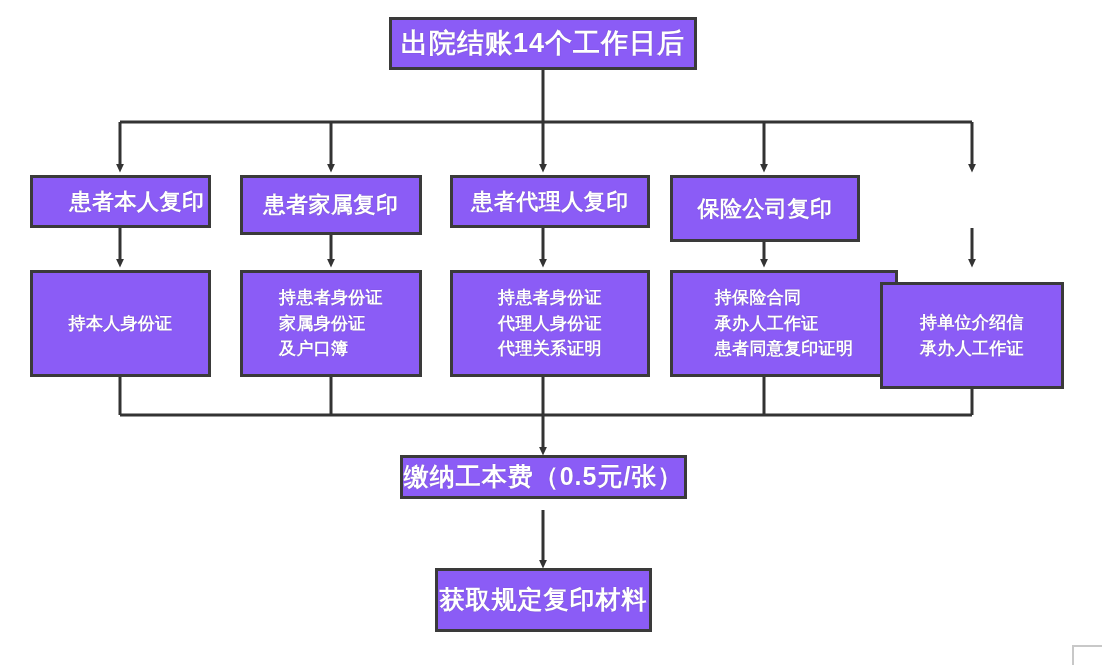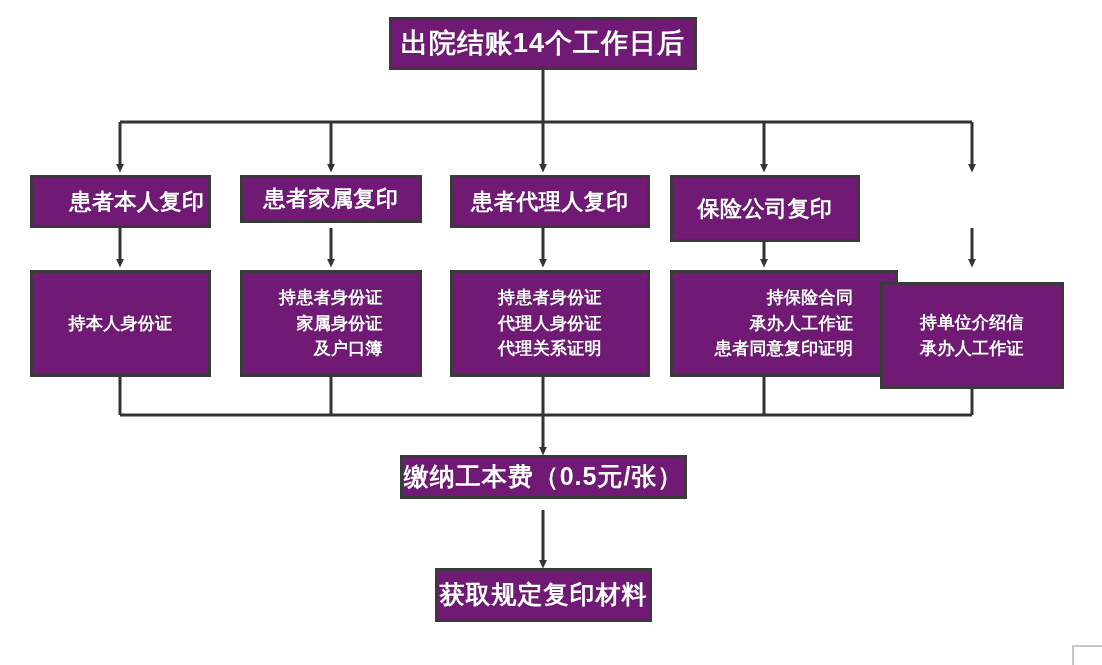--- a/index.html
+++ b/index.html
@@ -22,27 +22,27 @@
     position: absolute;
     left: 0;
     top: 0;
     width: 1102px;
     height: 665px;
     pointer-events: none;
   }
   .node {
     position: absolute;
     box-sizing: border-box;
-    background: #701a75;
+    background: #8b5cf6;
     border: 3px solid #3a3a3a;
     color: #ffffff;
     display: flex;
     align-items: center;
     justify-content: center;
-    text-align: right;
+    text-align: left;
     font-weight: bold;
     letter-spacing: 0.5px;
     line-height: 1.35;
     z-index: 2;
     text-shadow: 0 0 1px rgba(0,0,0,0.35);
   }
   .node-title {
     font-size: 27px;
     letter-spacing: 1px;
   }
@@ -113,21 +113,21 @@
 
     <path d="M543,415 L543,451" stroke="#333333" stroke-width="3" fill="none" marker-end="url(#arrowhead)"></path>
 
     <path d="M543,510 L543,564" stroke="#333333" stroke-width="3" fill="none" marker-end="url(#arrowhead)"></path>
   </svg>
 
   <div class="node node-title" style="left:389px; top:17px; width:308px; height:53px;">出院结账14个工作日后</div>
 
   <div class="node node-branch" style="left:30px; top:175px; width:181px; height:53px;padding-left:33px;">患者本人复印</div>
 
-  <div class="node node-branch" style="left:240px; top:175px; width:182px; height:48px;">患者家属复印</div>
+  <div class="node node-branch" style="left:240px; top:175px; width:182px; height:60px;">患者家属复印</div>
 
   <div class="node node-branch" style="left:450px; top:175px; width:200px; height:53px;">患者代理人复印</div>
 
   <div class="node node-branch" style="left:670px; top:175px; width:190px; height:67px;">保险公司复印</div>
 
 
   <div class="node node-detail" style="left:30px; top:270px; width:181px; height:107px;">
     <span class="lines">持本人身份证</span>
   </div>
 
@@ -149,17 +149,17 @@
 患者同意复印证明</span>
   </div>
 
   <div class="node node-detail" style="left:880px; top:270px; width:184px; height:107px;margin-top:12px;">
     <span class="lines">持单位介绍信
 承办人工作证</span>
   </div>
 
   <div class="node node-fee" style="left:400px; top:455px; width:287px; height:44px;">缴纳工本费（0.5元/张）</div>
 
-  <div class="node node-final" style="left:435px; top:568px; width:217px; height:54px;">获取规定复印材料</div>
+  <div class="node node-final" style="left:435px; top:568px; width:217px; height:64px;">获取规定复印材料</div>
 
   <div class="corner-mark" style="left:1072px; top:645px; width:30px; height:20px;"></div>
 
 </div>
 
 </body></html>

